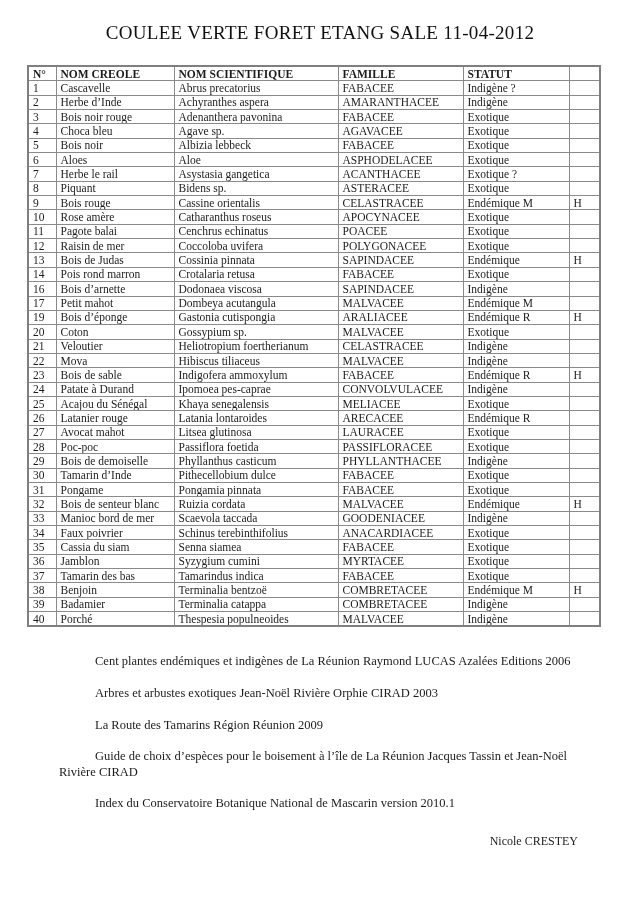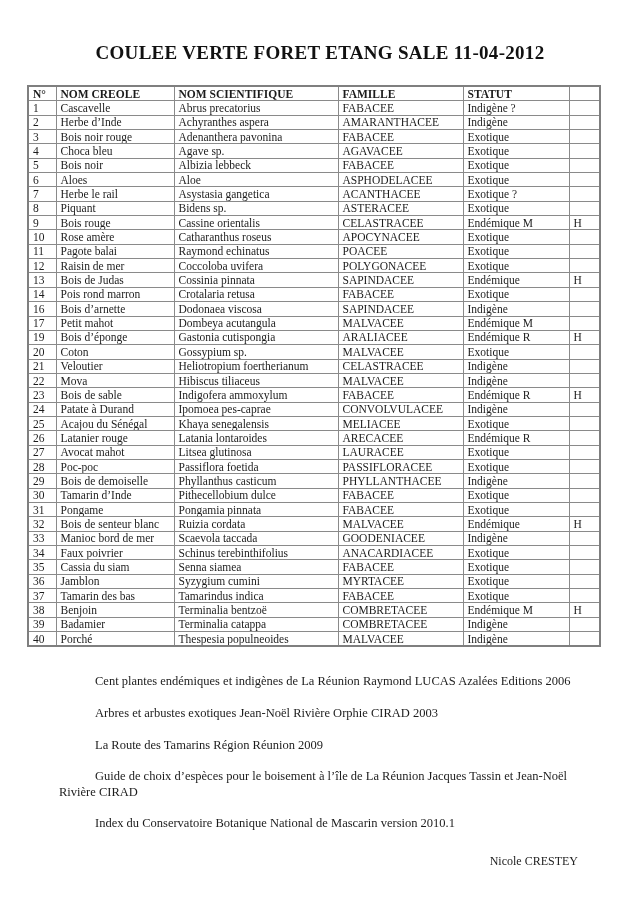--- a/index.html
+++ b/index.html
@@ -11,24 +11,24 @@
     position: relative;
     width: 640px;
     height: 905px;
     background: #ffffff;
     font-family: "Liberation Serif", serif;
     color: #1c1c1c;
     overflow: hidden;
   }
   .doc-title {
     margin: 0;
-    padding-top: 42px;
+    padding-top: 22px;
     text-align: center;
     font-size: 19px;
-    font-weight: bold;
+    font-weight: normal;
     letter-spacing: 0.3px;
     color: #111;
   }
   table.plant-table {
     border-collapse: collapse;
     table-layout: fixed;
     margin: 21px 0 0 27px;
     width: 572px;
     border: 2px solid #7f7f7f;
   }
@@ -168,21 +168,21 @@
           <td>10</td>
           <td>Rose amère</td>
           <td>Catharanthus roseus</td>
           <td>APOCYNACEE</td>
           <td>Exotique</td>
           <td></td>
         </tr>
         <tr>
           <td>11</td>
           <td>Pagote balai</td>
-          <td>Raymond echinatus</td>
+          <td>Cenchrus echinatus</td>
           <td>POACEE</td>
           <td>Exotique</td>
           <td></td>
         </tr>
         <tr>
           <td>12</td>
           <td>Raisin de mer</td>
           <td>Coccoloba uvifera</td>
           <td>POLYGONACEE</td>
           <td>Exotique</td>

